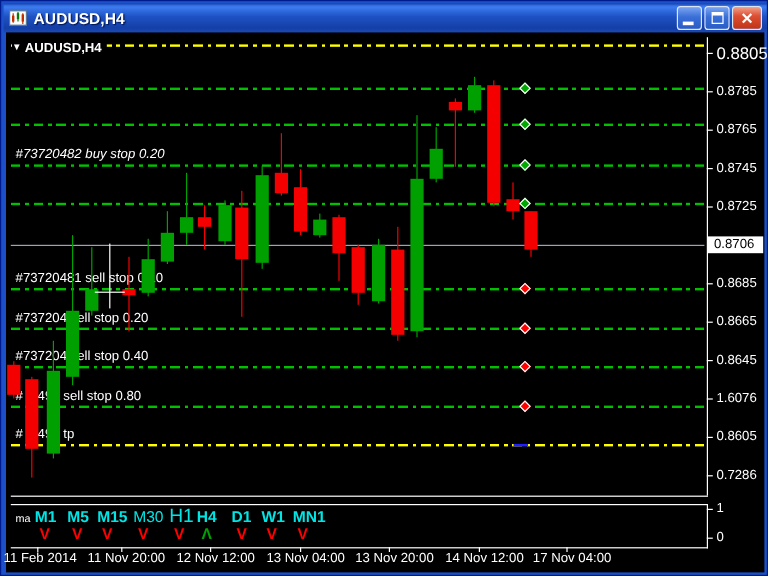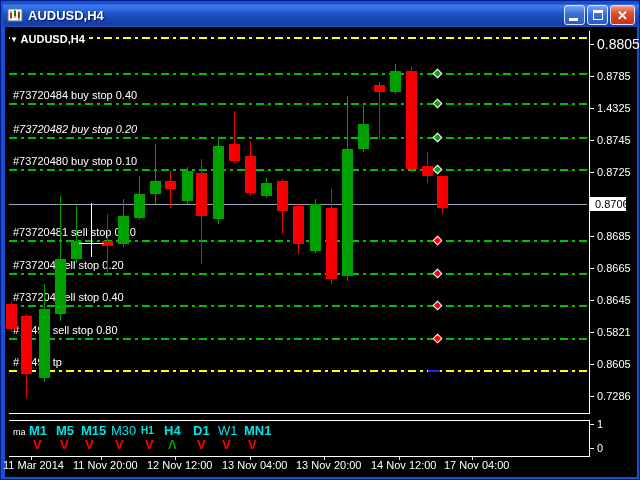--- a/index.html
+++ b/index.html
@@ -16,21 +16,21 @@
   .tb-btn.close{width:25px;background:linear-gradient(180deg,#f0a088,#dd4f33 40%,#c23414);}
   .glyph-min{position:absolute;left:4px;bottom:3px;width:9px;height:3px;background:#fff;}
   .glyph-max{position:absolute;left:5px;top:4px;width:10px;height:10px;border:1px solid #fff;border-top:3px solid #fff;}
   .glyph-x{position:absolute;left:0;top:1px;width:100%;text-align:center;color:#fff;font-weight:bold;font-size:13px;line-height:17px;}
   .client{position:absolute;left:4px;top:26px;width:632px;height:450px;background:#000;}
   .abs{position:absolute;}
   .lbl{position:absolute;color:#fff;font-size:11px;white-space:nowrap;z-index:2;line-height:12px;}
   .sym{position:absolute;left:9px;top:32px;color:#fff;font-size:11px;font-weight:bold;background:#000;
        z-index:2;padding-right:4px;line-height:13px;}
   .sym .tri{font-size:8px;vertical-align:1px;}
-  .tag{position:absolute;left:589px;top:196px;width:36px;height:14px;background:#fff;color:#000;
+  .tag{position:absolute;left:589px;top:196px;width:46px;height:14px;background:#fff;color:#000;
        font-size:11px;line-height:14px;text-align:left;padding-left:5px;z-index:3;}
   .ma-lbl{position:absolute;left:12px;top:426px;color:#fff;font-size:9px;z-index:2;}
   .frame{position:absolute;background:#fff;z-index:2;}
 </style>
 </head>
 <body>
 
 <div class="win">
   <div class="titlebar">
     <svg width="16" height="16">
@@ -53,25 +53,23 @@
         <span class="glyph-x">✕</span>
       </span>
   </div>
 
   <div class="client"></div>
 
   <div class="abs" id="stage" style="left:0;top:0;width:640px;height:480px;">
       <div style="position: absolute; left: 8px; top: 36px; width: 578px; height: 2px; background: repeating-linear-gradient(to right, rgb(255, 255, 0) 0px, rgb(255, 255, 0) 8px, transparent 8px, transparent 12px, rgb(255, 255, 0) 12px, rgb(255, 255, 0) 15px, transparent 15px, transparent 19px); z-index: 1;"></div>
       <div style="position: absolute; left: 8px; top: 72px; width: 578px; height: 2px; background: repeating-linear-gradient(to right, rgb(0, 192, 0) 0px, rgb(0, 192, 0) 8px, transparent 8px, transparent 12px, rgb(0, 192, 0) 12px, rgb(0, 192, 0) 15px, transparent 15px, transparent 19px); z-index: 1;"></div>
       <div style="position: absolute; left: 8px; top: 102px; width: 578px; height: 2px; background: repeating-linear-gradient(to right, rgb(0, 192, 0) 0px, rgb(0, 192, 0) 8px, transparent 8px, transparent 12px, rgb(0, 192, 0) 12px, rgb(0, 192, 0) 15px, transparent 15px, transparent 19px); z-index: 1;"></div>
-      <div class="lbl" style="position: absolute; left: 12px; top: 88px; z-index: 2;">#73720484 buy stop 0.40</div>
       <div style="position: absolute; left: 8px; top: 136px; width: 578px; height: 2px; background: repeating-linear-gradient(to right, rgb(0, 192, 0) 0px, rgb(0, 192, 0) 8px, transparent 8px, transparent 12px, rgb(0, 192, 0) 12px, rgb(0, 192, 0) 15px, transparent 15px, transparent 19px); z-index: 1;"></div>
       <div class="lbl" style="position: absolute; left: 12px; top: 122px; z-index: 2; font-style: italic;">#73720482 buy stop 0.20</div>
       <div style="position: absolute; left: 8px; top: 168px; width: 578px; height: 2px; background: repeating-linear-gradient(to right, rgb(0, 192, 0) 0px, rgb(0, 192, 0) 8px, transparent 8px, transparent 12px, rgb(0, 192, 0) 12px, rgb(0, 192, 0) 15px, transparent 15px, transparent 19px); z-index: 1;"></div>
-      <div class="lbl" style="position: absolute; left: 12px; top: 154px; z-index: 2;">#73720480 buy stop 0.10</div>
       <div style="position: absolute; left: 8px; top: 239px; width: 578px; height: 2px; background: repeating-linear-gradient(to right, rgb(0, 192, 0) 0px, rgb(0, 192, 0) 8px, transparent 8px, transparent 12px, rgb(0, 192, 0) 12px, rgb(0, 192, 0) 15px, transparent 15px, transparent 19px); z-index: 1;"></div>
       <div class="lbl" style="position: absolute; left: 12px; top: 225px; z-index: 2;">#73720481 sell stop 0.10</div>
       <div style="position: absolute; left: 8px; top: 272px; width: 578px; height: 2px; background: repeating-linear-gradient(to right, rgb(0, 192, 0) 0px, rgb(0, 192, 0) 8px, transparent 8px, transparent 12px, rgb(0, 192, 0) 12px, rgb(0, 192, 0) 15px, transparent 15px, transparent 19px); z-index: 1;"></div>
       <div class="lbl" style="position: absolute; left: 12px; top: 258px; z-index: 2;">#737204   sell stop 0.20</div>
       <div style="position: absolute; left: 8px; top: 304px; width: 578px; height: 2px; background: repeating-linear-gradient(to right, rgb(0, 192, 0) 0px, rgb(0, 192, 0) 8px, transparent 8px, transparent 12px, rgb(0, 192, 0) 12px, rgb(0, 192, 0) 15px, transparent 15px, transparent 19px); z-index: 1;"></div>
       <div class="lbl" style="position: absolute; left: 12px; top: 290px; z-index: 2;">#737204   sell stop 0.40</div>
       <div style="position: absolute; left: 8px; top: 337px; width: 578px; height: 2px; background: repeating-linear-gradient(to right, rgb(0, 192, 0) 0px, rgb(0, 192, 0) 8px, transparent 8px, transparent 12px, rgb(0, 192, 0) 12px, rgb(0, 192, 0) 15px, transparent 15px, transparent 19px); z-index: 1;"></div>
       <div class="lbl" style="position: absolute; left: 12px; top: 323px; z-index: 2;">#  7  490 sell stop 0.80</div>
       <div style="position: absolute; left: 8px; top: 369px; width: 578px; height: 2px; background: repeating-linear-gradient(to right, rgb(255, 255, 0) 0px, rgb(255, 255, 0) 8px, transparent 8px, transparent 12px, rgb(255, 255, 0) 12px, rgb(255, 255, 0) 15px, transparent 15px, transparent 19px); z-index: 1;"></div>
       <div class="lbl" style="position: absolute; left: 12px; top: 355px; z-index: 2;">#  7  490 tp</div>
@@ -144,42 +142,42 @@
       <div class="frame" style="position: absolute; left: 588px; top: 30px; width: 1px; height: 382px; background: rgb(255, 255, 255); z-index: 2;"></div>
       <div class="frame" style="position: absolute; left: 8px; top: 412px; width: 581px; height: 1px; background: rgb(255, 255, 255); z-index: 2;"></div>
       <div class="frame" style="position: absolute; left: 8px; top: 419px; width: 581px; height: 1px; background: rgb(255, 255, 255); z-index: 2;"></div>
       <div class="frame" style="position: absolute; left: 8px; top: 455px; width: 581px; height: 1px; background: rgb(255, 255, 255); z-index: 2;"></div>
       <div class="frame" style="position: absolute; left: 588px; top: 419px; width: 1px; height: 37px; background: rgb(255, 255, 255); z-index: 2;"></div>
       <div style="position: absolute; left: 588px; top: 43px; width: 5px; height: 1px; background: rgb(255, 255, 255); z-index: 2;"></div>
       <div style="position: absolute; left: 596px; top: 37px; color: rgb(255, 255, 255); font-size: 14px; line-height: 12px; z-index: 2;">0.8805</div>
       <div style="position: absolute; left: 588px; top: 75px; width: 5px; height: 1px; background: rgb(255, 255, 255); z-index: 2;"></div>
       <div style="position: absolute; left: 596px; top: 69px; color: rgb(255, 255, 255); font-size: 11px; line-height: 12px; z-index: 2;">0.8785</div>
       <div style="position: absolute; left: 588px; top: 107px; width: 5px; height: 1px; background: rgb(255, 255, 255); z-index: 2;"></div>
-      <div style="position: absolute; left: 596px; top: 101px; color: rgb(255, 255, 255); font-size: 11px; line-height: 12px; z-index: 2;">1.4325</div>
+      <div style="position: absolute; left: 596px; top: 101px; color: rgb(255, 255, 255); font-size: 11px; line-height: 12px; z-index: 2;">0.8765</div>
       <div style="position: absolute; left: 588px; top: 139px; width: 5px; height: 1px; background: rgb(255, 255, 255); z-index: 2;"></div>
       <div style="position: absolute; left: 596px; top: 133px; color: rgb(255, 255, 255); font-size: 11px; line-height: 12px; z-index: 2;">0.8745</div>
       <div style="position: absolute; left: 588px; top: 171px; width: 5px; height: 1px; background: rgb(255, 255, 255); z-index: 2;"></div>
       <div style="position: absolute; left: 596px; top: 165px; color: rgb(255, 255, 255); font-size: 11px; line-height: 12px; z-index: 2;">0.8725</div>
       <div style="position: absolute; left: 588px; top: 235px; width: 5px; height: 1px; background: rgb(255, 255, 255); z-index: 2;"></div>
       <div style="position: absolute; left: 596px; top: 229px; color: rgb(255, 255, 255); font-size: 11px; line-height: 12px; z-index: 2;">0.8685</div>
       <div style="position: absolute; left: 588px; top: 267px; width: 5px; height: 1px; background: rgb(255, 255, 255); z-index: 2;"></div>
       <div style="position: absolute; left: 596px; top: 261px; color: rgb(255, 255, 255); font-size: 11px; line-height: 12px; z-index: 2;">0.8665</div>
       <div style="position: absolute; left: 588px; top: 299px; width: 5px; height: 1px; background: rgb(255, 255, 255); z-index: 2;"></div>
       <div style="position: absolute; left: 596px; top: 293px; color: rgb(255, 255, 255); font-size: 11px; line-height: 12px; z-index: 2;">0.8645</div>
       <div style="position: absolute; left: 588px; top: 331px; width: 5px; height: 1px; background: rgb(255, 255, 255); z-index: 2;"></div>
-      <div style="position: absolute; left: 596px; top: 325px; color: rgb(255, 255, 255); font-size: 11px; line-height: 12px; z-index: 2;">0.5821</div>
+      <div style="position: absolute; left: 596px; top: 325px; color: rgb(255, 255, 255); font-size: 11px; line-height: 12px; z-index: 2;">1.6076</div>
       <div style="position: absolute; left: 588px; top: 363px; width: 5px; height: 1px; background: rgb(255, 255, 255); z-index: 2;"></div>
       <div style="position: absolute; left: 596px; top: 357px; color: rgb(255, 255, 255); font-size: 11px; line-height: 12px; z-index: 2;">0.8605</div>
       <div style="position: absolute; left: 588px; top: 395px; width: 5px; height: 1px; background: rgb(255, 255, 255); z-index: 2;"></div>
       <div style="position: absolute; left: 596px; top: 389px; color: rgb(255, 255, 255); font-size: 11px; line-height: 12px; z-index: 2;">0.7286</div>
       <div style="position: absolute; left: 588px; top: 423px; width: 5px; height: 1px; background: rgb(255, 255, 255); z-index: 2;"></div>
       <div style="position: absolute; left: 596px; top: 417px; color: rgb(255, 255, 255); font-size: 11px; line-height: 12px; z-index: 2;">1</div>
       <div style="position: absolute; left: 588px; top: 447px; width: 5px; height: 1px; background: rgb(255, 255, 255); z-index: 2;"></div>
       <div style="position: absolute; left: 596px; top: 441px; color: rgb(255, 255, 255); font-size: 11px; line-height: 12px; z-index: 2;">0</div>
-      <div style="position: absolute; left: 2px; top: 458px; color: rgb(255, 255, 255); font-size: 11px; line-height: 12px; white-space: nowrap; z-index: 2;">11 Mar 2014</div>
+      <div style="position: absolute; left: 2px; top: 458px; color: rgb(255, 255, 255); font-size: 11px; line-height: 12px; white-space: nowrap; z-index: 2;">11 Feb 2014</div>
       <div style="position: absolute; left: 30px; top: 455px; width: 1px; height: 4px; background: rgb(255, 255, 255); z-index: 2;"></div>
       <div style="position: absolute; left: 72px; top: 458px; color: rgb(255, 255, 255); font-size: 11px; line-height: 12px; white-space: nowrap; z-index: 2;">11 Nov 20:00</div>
       <div style="position: absolute; left: 100px; top: 455px; width: 1px; height: 4px; background: rgb(255, 255, 255); z-index: 2;"></div>
       <div style="position: absolute; left: 146px; top: 458px; color: rgb(255, 255, 255); font-size: 11px; line-height: 12px; white-space: nowrap; z-index: 2;">12 Nov 12:00</div>
       <div style="position: absolute; left: 174px; top: 455px; width: 1px; height: 4px; background: rgb(255, 255, 255); z-index: 2;"></div>
       <div style="position: absolute; left: 221px; top: 458px; color: rgb(255, 255, 255); font-size: 11px; line-height: 12px; white-space: nowrap; z-index: 2;">13 Nov 04:00</div>
       <div style="position: absolute; left: 249px; top: 455px; width: 1px; height: 4px; background: rgb(255, 255, 255); z-index: 2;"></div>
       <div style="position: absolute; left: 295px; top: 458px; color: rgb(255, 255, 255); font-size: 11px; line-height: 12px; white-space: nowrap; z-index: 2;">13 Nov 20:00</div>
       <div style="position: absolute; left: 323px; top: 455px; width: 1px; height: 4px; background: rgb(255, 255, 255); z-index: 2;"></div>
       <div style="position: absolute; left: 370px; top: 458px; color: rgb(255, 255, 255); font-size: 11px; line-height: 12px; white-space: nowrap; z-index: 2;">14 Nov 12:00</div>
@@ -187,27 +185,27 @@
       <div style="position: absolute; left: 443px; top: 458px; color: rgb(255, 255, 255); font-size: 11px; line-height: 12px; white-space: nowrap; z-index: 2;">17 Nov 04:00</div>
       <div style="position: absolute; left: 471px; top: 455px; width: 1px; height: 4px; background: rgb(255, 255, 255); z-index: 2;"></div>
       <div style="position: absolute; left: 28px; top: 423px; color: rgb(0, 229, 229); font-size: 13px; font-weight: bold; line-height: 14px; z-index: 2;">M1</div>
       <div style="position: absolute; left: 32px; top: 437px; color: rgb(255, 0, 0); font-size: 13px; font-weight: bold; line-height: 14px; z-index: 2;">V</div>
       <div style="position: absolute; left: 55px; top: 423px; color: rgb(0, 229, 229); font-size: 13px; font-weight: bold; line-height: 14px; z-index: 2;">M5</div>
       <div style="position: absolute; left: 59px; top: 437px; color: rgb(255, 0, 0); font-size: 13px; font-weight: bold; line-height: 14px; z-index: 2;">V</div>
       <div style="position: absolute; left: 80px; top: 423px; color: rgb(0, 229, 229); font-size: 13px; font-weight: bold; line-height: 14px; z-index: 2;">M15</div>
       <div style="position: absolute; left: 84px; top: 437px; color: rgb(255, 0, 0); font-size: 13px; font-weight: bold; line-height: 14px; z-index: 2;">V</div>
       <div style="position: absolute; left: 110px; top: 423px; color: rgb(0, 229, 229); font-size: 13px; font-weight: normal; line-height: 14px; z-index: 2;">M30</div>
       <div style="position: absolute; left: 114px; top: 437px; color: rgb(255, 0, 0); font-size: 13px; font-weight: bold; line-height: 14px; z-index: 2;">V</div>
-      <div style="position: absolute; left: 140px; top: 423px; color: rgb(0, 229, 229); font-size: 10px; font-weight: bold; line-height: 14px; z-index: 2;">H1</div>
+      <div style="position: absolute; left: 140px; top: 423px; color: rgb(0, 229, 229); font-size: 16px; font-weight: normal; line-height: 14px; z-index: 2;">H1</div>
       <div style="position: absolute; left: 144px; top: 437px; color: rgb(255, 0, 0); font-size: 13px; font-weight: bold; line-height: 14px; z-index: 2;">V</div>
       <div style="position: absolute; left: 163px; top: 423px; color: rgb(0, 229, 229); font-size: 13px; font-weight: bold; line-height: 14px; z-index: 2;">H4</div>
       <div style="position: absolute; left: 167px; top: 437px; color: rgb(0, 160, 0); font-size: 13px; font-weight: bold; line-height: 14px; z-index: 2;">Λ</div>
       <div style="position: absolute; left: 192px; top: 423px; color: rgb(0, 229, 229); font-size: 13px; font-weight: bold; line-height: 14px; z-index: 2;">D1</div>
       <div style="position: absolute; left: 196px; top: 437px; color: rgb(255, 0, 0); font-size: 13px; font-weight: bold; line-height: 14px; z-index: 2;">V</div>
-      <div style="position: absolute; left: 217px; top: 423px; color: rgb(0, 229, 229); font-size: 13px; font-weight: normal; line-height: 14px; z-index: 2;">W1</div>
+      <div style="position: absolute; left: 217px; top: 423px; color: rgb(0, 229, 229); font-size: 13px; font-weight: bold; line-height: 14px; z-index: 2;">W1</div>
       <div style="position: absolute; left: 221px; top: 437px; color: rgb(255, 0, 0); font-size: 13px; font-weight: bold; line-height: 14px; z-index: 2;">V</div>
       <div style="position: absolute; left: 243px; top: 423px; color: rgb(0, 229, 229); font-size: 13px; font-weight: bold; line-height: 14px; z-index: 2;">MN1</div>
       <div style="position: absolute; left: 247px; top: 437px; color: rgb(255, 0, 0); font-size: 13px; font-weight: bold; line-height: 14px; z-index: 2;">V</div>
     </div>
 
   <div class="sym"><span class="tri">▼</span> <span>AUDUSD,H4</span></div>
   <div class="tag">0.8706</div>
   <div class="ma-lbl">ma</div>
 </div>
 

